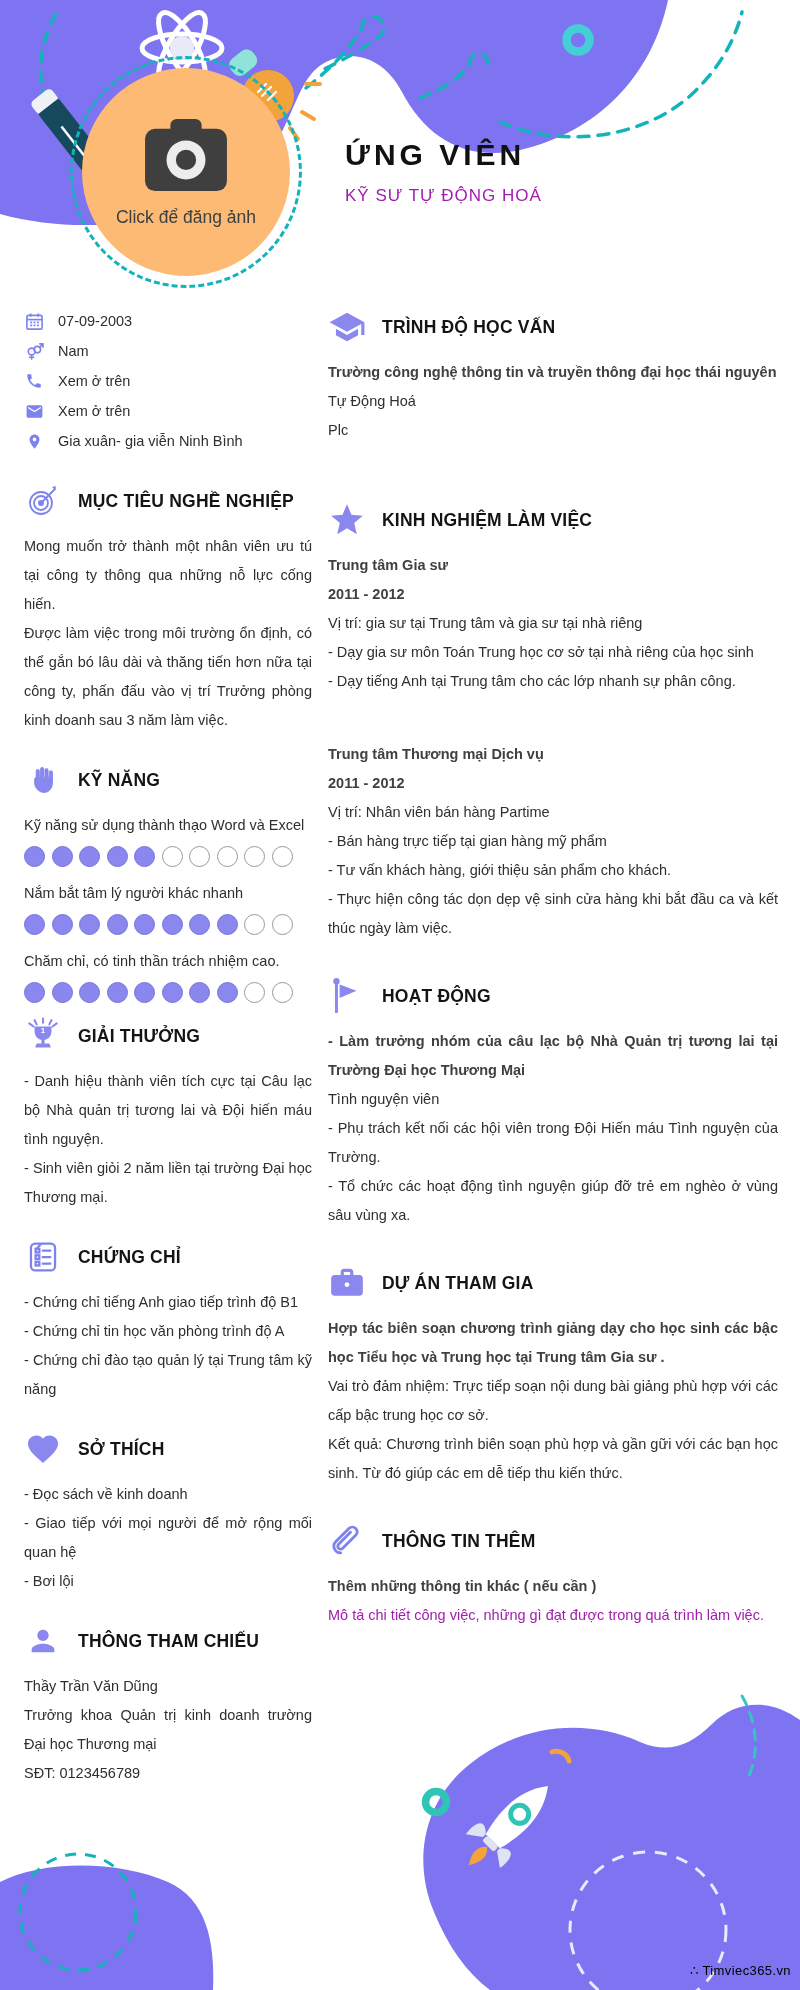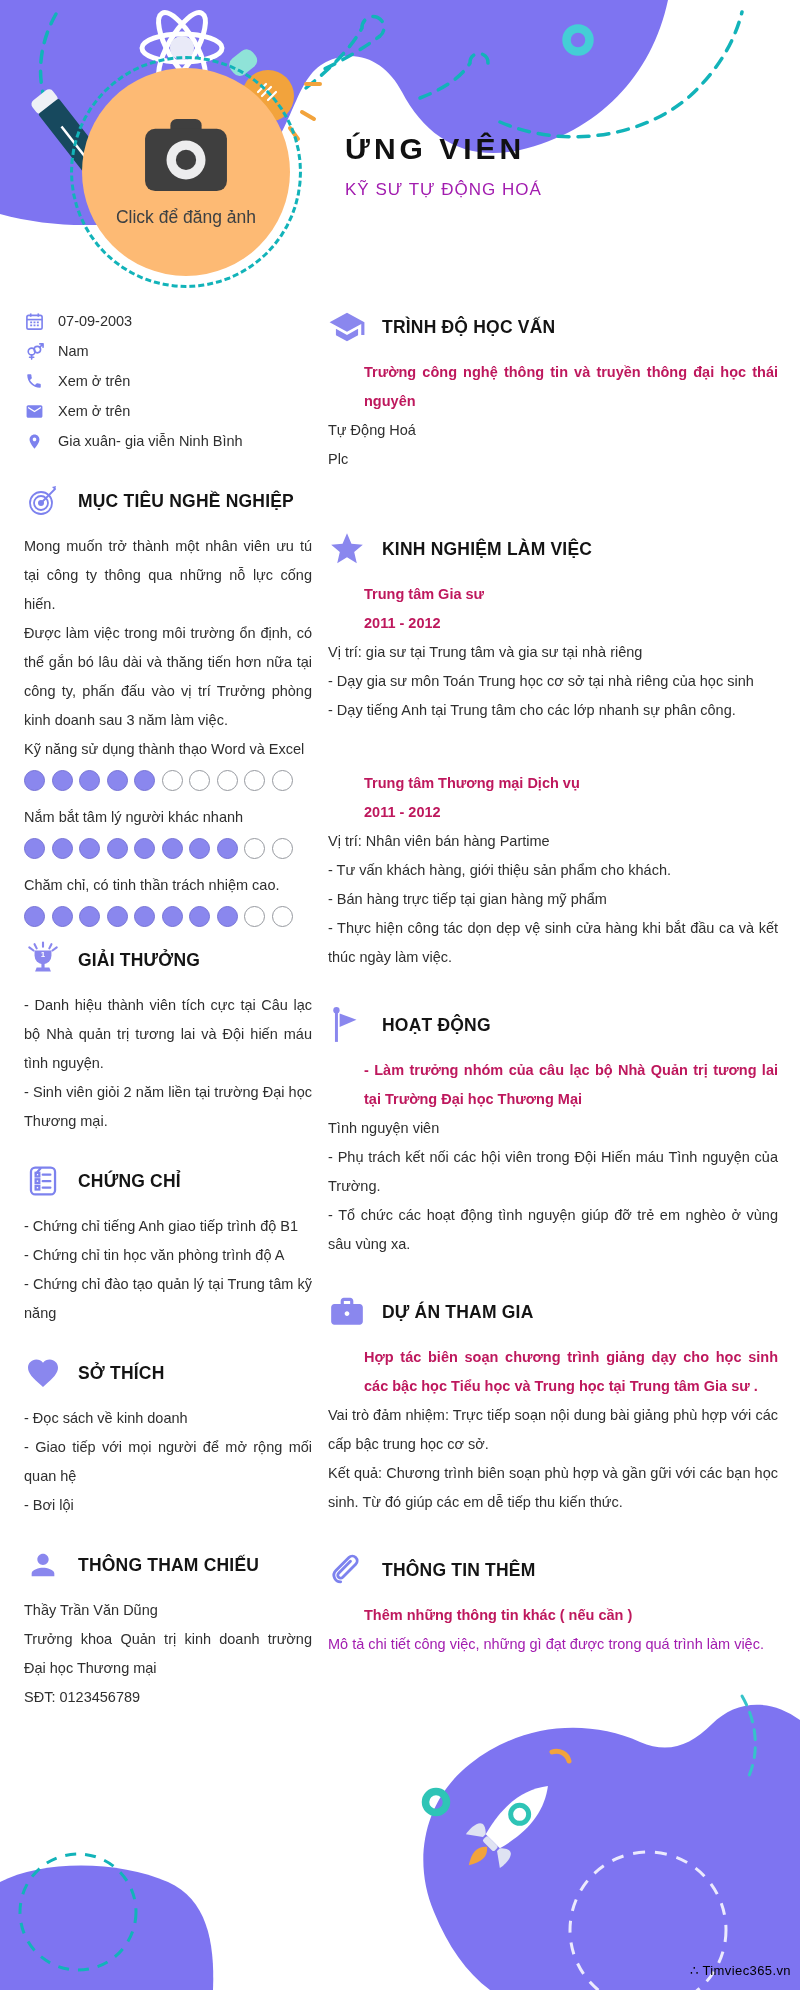--- a/index.html
+++ b/index.html
@@ -21,41 +21,41 @@
   .header { position:relative; height:300px; z-index:2; }
   .photo-ring {
     position:absolute; left:70px; top:56px; width:232px; height:232px;
     border-radius:50%; border:3px dashed #12b3b9; cursor:pointer;
   }
   .photo {
     position:absolute; inset:9px; border-radius:50%; background:#fdba74;
     display:flex; flex-direction:column; align-items:center; justify-content:center; gap:12px;
   }
   .photo-label { font-size:17.5px; color:#3c4043; }
-  .title-block { position:absolute; left:345px; top:132px; }
+  .title-block { position:absolute; left:345px; top:138px; }
   .cv-name { font-size:30px; font-weight:800; letter-spacing:4px; color:#111; }
   .cv-job { margin-top:14px; font-size:17px; letter-spacing:1px; color:#a21caf; }
 
   
   .content { position:relative; z-index:2; display:flex; gap:16px; padding:4px 22px 0 24px; }
   .col-left  { width:288px; flex:none; }
   .col-right { flex:1; min-width:0; }
 
   .info-list { margin-top:2px; }
   .info-row { display:flex; align-items:center; min-height:30px; }
   .info-icon { width:20px; height:20px; flex:none; margin-right:14px; display:flex; align-items:center; justify-content:center; }
   .info-text { font-size:14.5px; color:#2f2f2f; }
 
   .sec-head { display:flex; align-items:center; gap:16px; margin:26px 0 12px; }
   .sec-icon { width:38px; height:38px; flex:none; display:flex; align-items:center; justify-content:center; }
   .sec-title { font-size:17.5px; font-weight:800; color:#141414; letter-spacing:.2px; }
 
   .line { font-size:14.5px; line-height:29px; color:#2f2f2f; text-align:justify; }
   .line.nj { text-align:left; }
-  .line.bold { font-weight:700; color:#be185d;margin-left:36px; }
+  .line.bold { font-weight:700; color:#404040; }
   .line.ghost { color:#a21caf; }
 
   .skill { margin-bottom:8px; }
   .dots { display:flex; gap:6.5px; margin:6px 0 12px; }
   .dot { width:21px; height:21px; border-radius:50%; background:#fff; border:1.5px solid #96999f; }
   .dot.filled { background:#8a87ee; border-color:#7673d6; } .gap-md { height:30px; } .gap-lg { height:44px; }
 
   .watermark {
     position:absolute; right:9px; bottom:12px; z-index:3;
     font-size:13px; color:#000000; letter-spacing:.4px;
@@ -199,20 +199,28 @@
             <circle cx="16" cy="20" r="3" fill="#7d82ee" stroke="none"></circle>
             <path d="M18 18 L30 6" stroke-linecap="round"></path>
             <path d="M27 4 l4 -1 -1 4 z" fill="#7d82ee" stroke="none"></path>
           </svg>
         </span>
         <h2 class="sec-title">MỤC TIÊU NGHỀ NGHIỆP</h2>
       </div>
       <p class="line">Mong muốn trở thành một nhân viên ưu tú tại công ty thông qua những nỗ lực cống hiến.</p>
       <p class="line">Được làm việc trong môi trường ổn định, có thể gắn bó lâu dài và thăng tiến hơn nữa tại công ty, phấn đấu vào vị trí Trưởng phòng kinh doanh sau 3 năm làm việc.</p>
 
+      <div class="sec-head">
+        <span class="sec-icon">
+          <svg width="34" height="34" viewBox="0 0 24 24" fill="#8a87ee" stroke="#7d82ee" stroke-width=".6">
+            <path d="M7.2 11V5.6a1.1 1.1 0 012.2 0V10h.9V4.2a1.1 1.1 0 012.2 0V10h.9V5a1.1 1.1 0 012.2 0v5h.9V6.6a1.1 1.1 0 012.2 0V14c0 4-2.7 6.8-5.9 6.8S6.1 18 6.1 14v-2.6a1.1 1.1 0 011.1-1.1z"></path>
+          </svg>
+        </span>
+        <h2 class="sec-title">KỸ NĂNG</h2>
+      </div>
       <div class="skill">
         <p class="line nj">Kỹ năng sử dụng thành thạo Word và Excel</p>
         <div class="dots">
             <span class="dot filled"></span>
             <span class="dot filled"></span>
             <span class="dot filled"></span>
             <span class="dot filled"></span>
             <span class="dot filled"></span>
             <span class="dot"></span>
             <span class="dot"></span>
@@ -337,22 +345,22 @@
         <p class="line bold nj">2011 - 2012</p>
         <p class="line nj">Vị trí: gia sư tại Trung tâm và gia sư tại nhà riêng</p>
         <p class="line">- Dạy gia sư môn Toán Trung học cơ sở tại nhà riêng của học sinh</p>
         <p class="line">- Dạy tiếng Anh tại Trung tâm cho các lớp nhanh sự phân công.</p>
       </div>
       <div class="gap-lg"></div>
       <div>
         <p class="line bold nj">Trung tâm Thương mại Dịch vụ</p>
         <p class="line bold nj">2011 - 2012</p>
         <p class="line nj">Vị trí: Nhân viên bán hàng Partime</p>
+        <p class="line nj">- Bán hàng trực tiếp tại gian hàng mỹ phẩm</p>
         <p class="line nj">- Tư vấn khách hàng, giới thiệu sản phẩm cho khách.</p>
-        <p class="line nj">- Bán hàng trực tiếp tại gian hàng mỹ phẩm</p>
         <p class="line">- Thực hiện công tác dọn dẹp vệ sinh cửa hàng khi bắt đầu ca và kết thúc ngày làm việc.</p>
       </div>
 
       <div class="sec-head" style="margin-top:34px;">
         <span class="sec-icon">
           <svg width="38" height="38" viewBox="0 0 36 36">
             <circle cx="8" cy="4" r="3" fill="#8a87ee"></circle>
             <rect x="6.6" y="6" width="2.8" height="28" fill="#8a87ee"></rect>
             <path d="M11 7 L27 13 L11 20 Z" fill="#8a87ee"></path>
           </svg>

